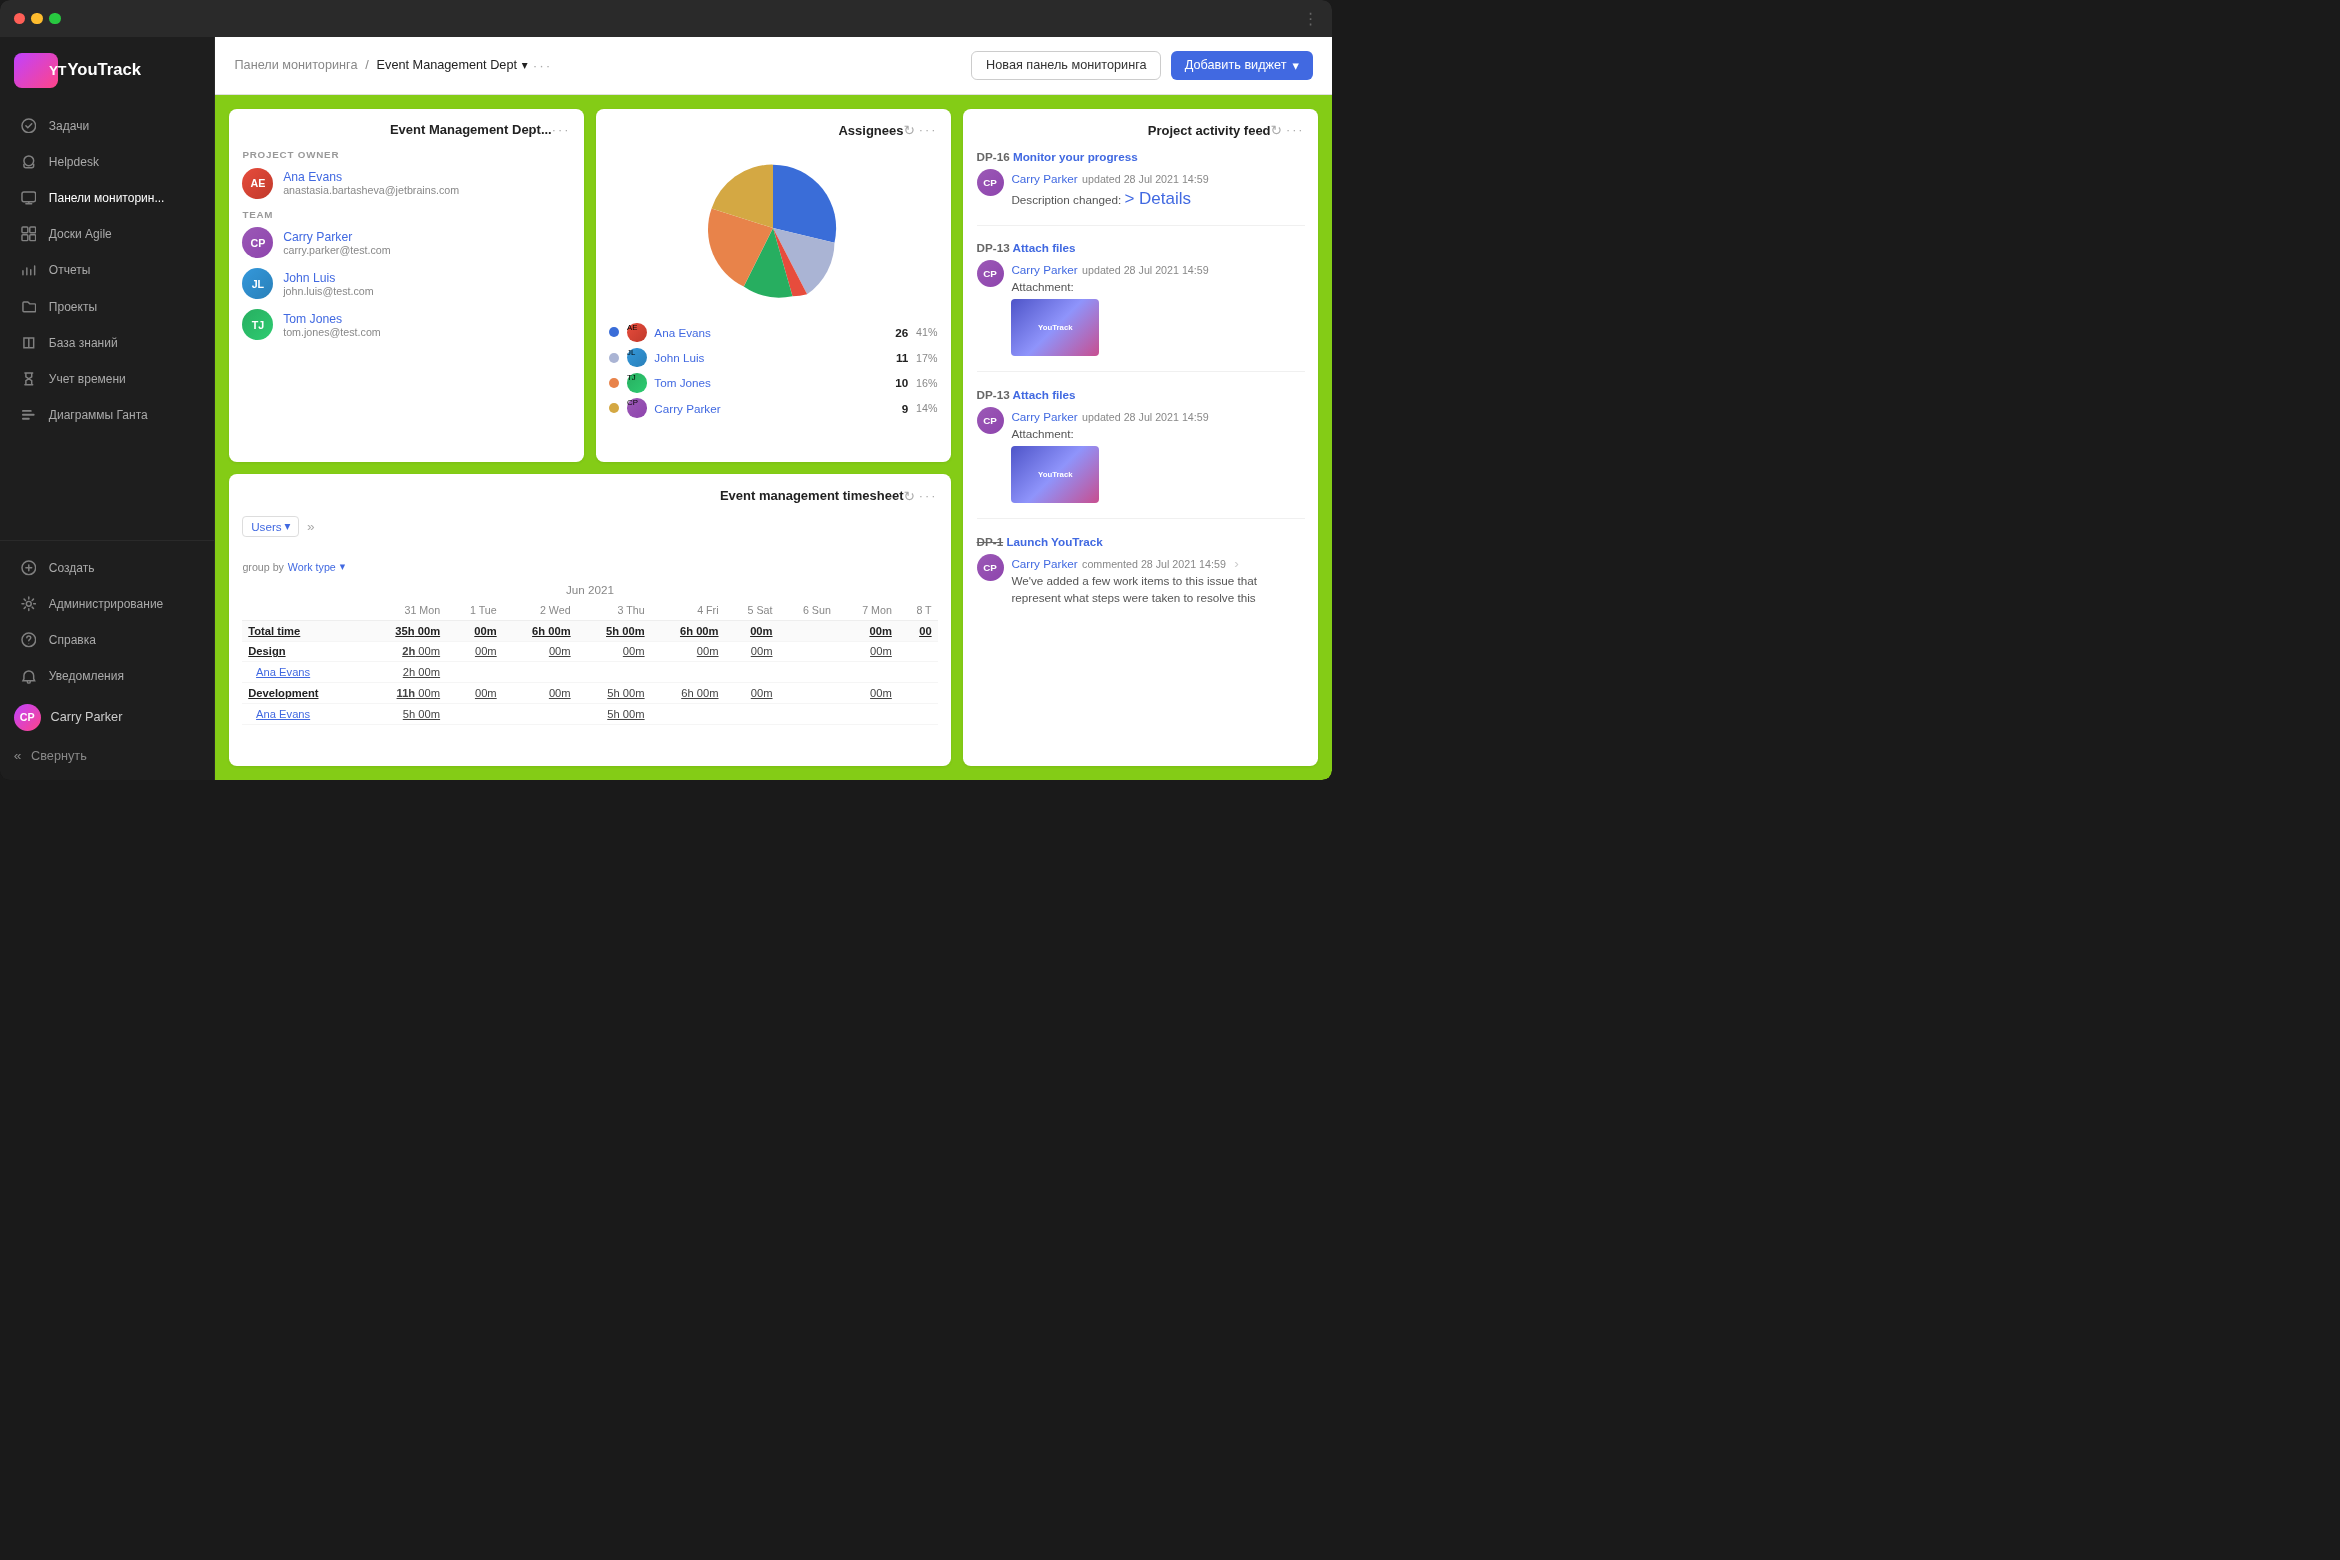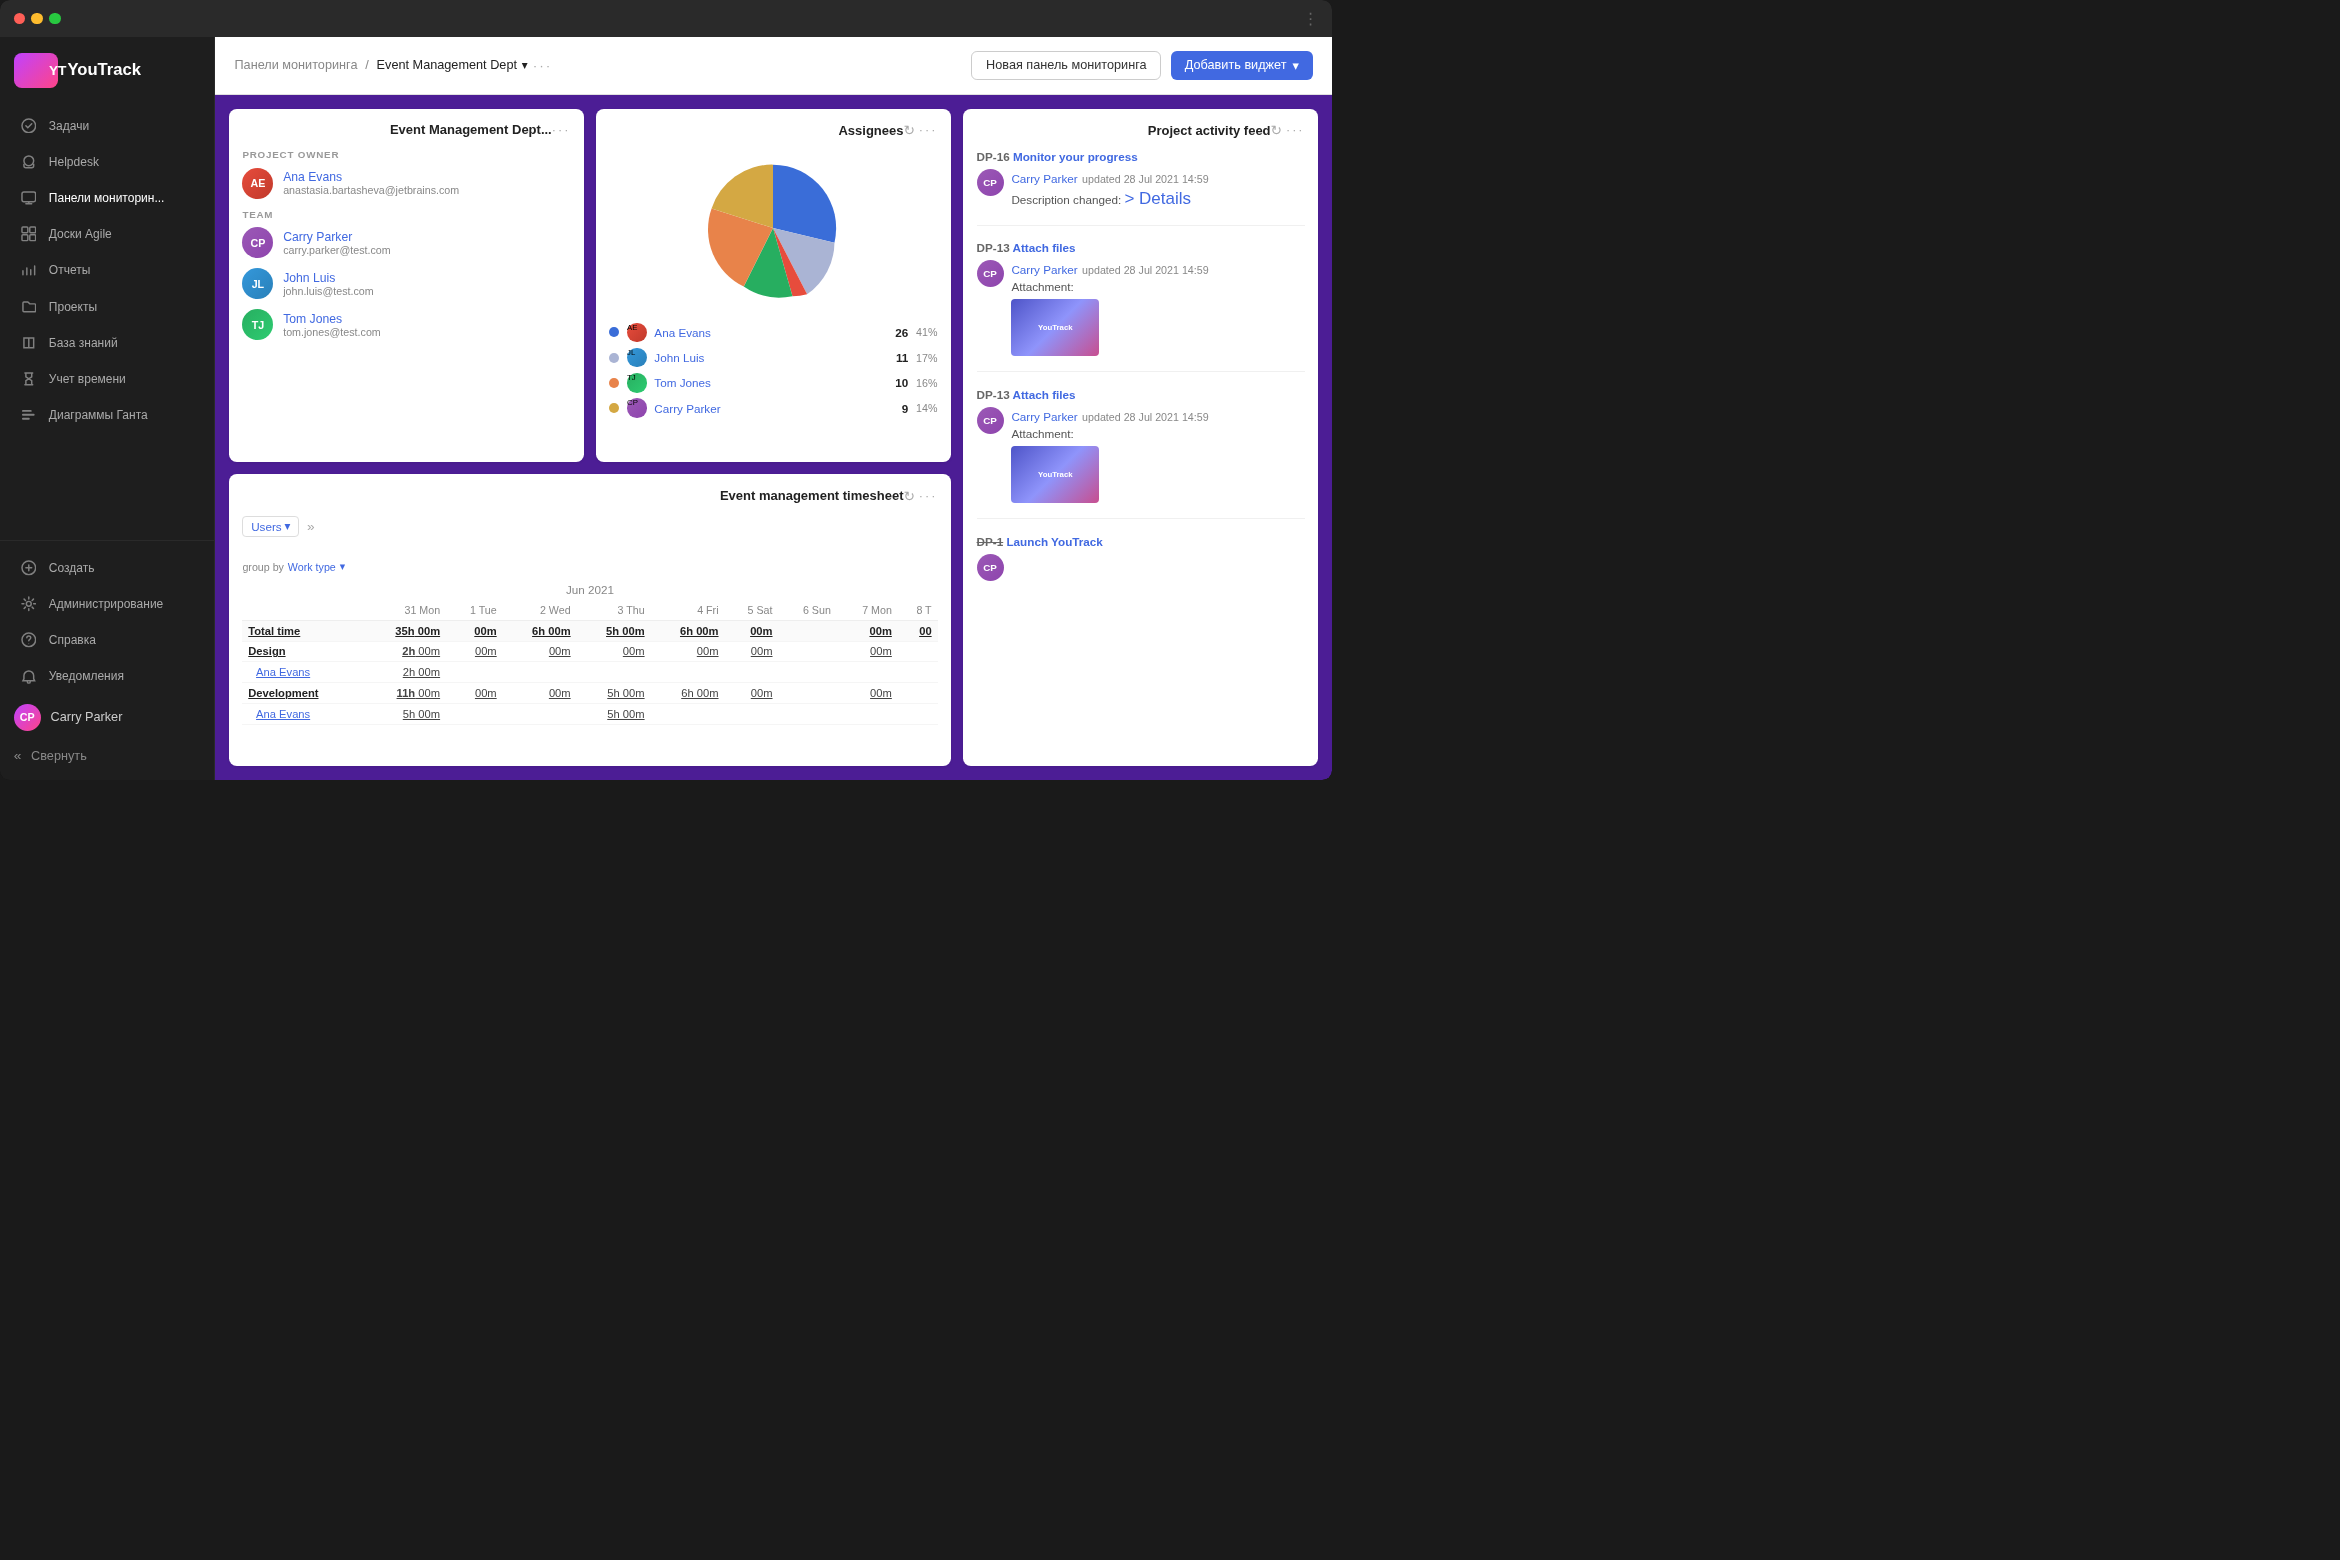--- a/index.html
+++ b/index.html
@@ -104,21 +104,21 @@
       gap: 9.8px;
       padding: 8.8px 13.7px;
       color: #888;
       font-size: 12.7px;
       cursor: pointer;
     }
 
     
     .main {
       flex: 1;
-      background: #4c1d95;
+      background: #84cc16;
       display: flex;
       flex-direction: column;
       overflow: hidden;
     }
 
     
     .header {
       background: white;
       padding: 13.7px 19.5px;
       display: flex;
@@ -787,20 +787,28 @@
           </div>
 
           <div class="activity-item">
             <div class="activity-issue">
               <span style="text-decoration:line-through;">DP-1</span>
               <span> </span>
               <span class="activity-issue-link">Launch YouTrack</span>
             </div>
             <div class="activity-body">
               <div class="activity-avatar">CP</div>
+              <div class="activity-content">
+                <div>
+                  <span class="activity-author">Carry Parker</span>
+                  <span class="activity-meta"> commented 28 Jul 2021 14:59</span>
+                  <span class="activity-forward" style="margin-left:3.9px;">›</span>
+                </div>
+                <div class="activity-comment">We've added a few work items to this issue that represent what steps were taken to resolve this</div>
+              </div>
             </div>
           </div>
         </div>
 
         <div class="card timesheet-card">
           <div class="card-header">
             <span class="card-title">Event management timesheet</span>
             <div style="display:flex; align-items:center;">
               <span class="card-refresh">↻</span>
               <span class="three-dots">···</span>

